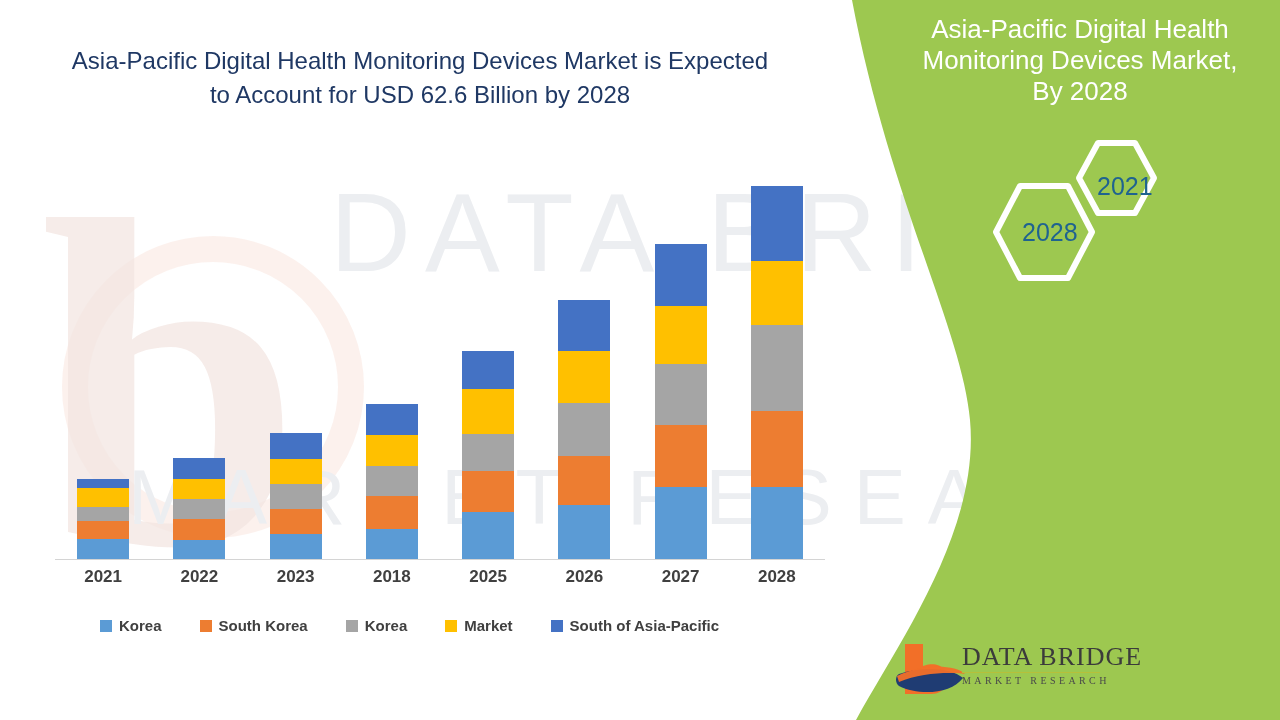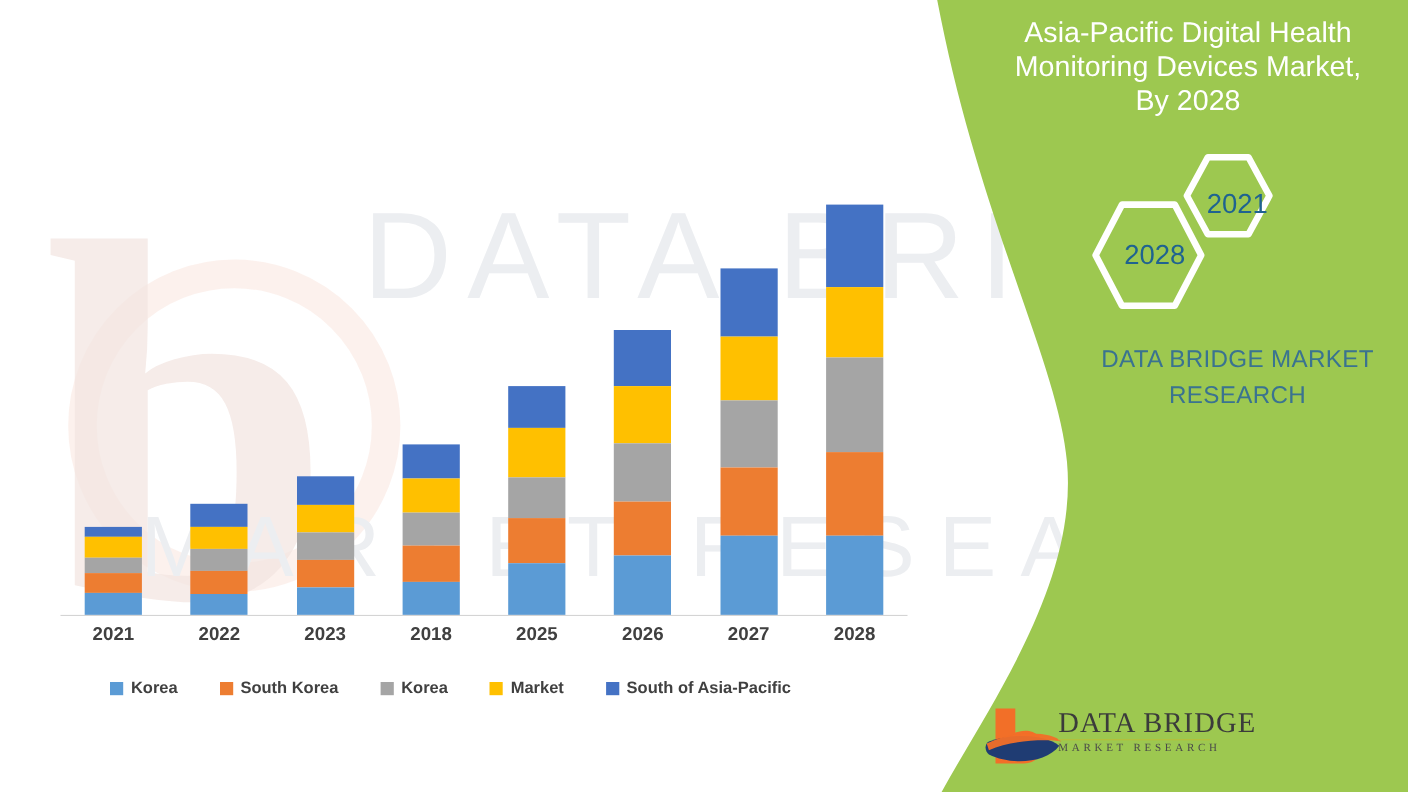--- a/index.html
+++ b/index.html
@@ -122,20 +122,21 @@
 
 <div id="canvas">
 
   <div class="wm-wrap">
     <div class="wm-ring"></div>
     <div class="wm-b">b</div>
     <div class="wm-top">DATA BRIDGE</div>
     <div class="wm-bot">MARKET RESEARCH</div>
   </div>
 
+  <div class="chart-title">Asia-Pacific Digital Health Monitoring Devices Market is Expected to Account for USD 62.6 Billion by 2028</div>
 
   <div class="plot">
     <div class="bars" id="bars">
         <div class="bar">
           <div class="seg" title="Rest of Asia-Pacific 2021: 1.5" style="background: rgb(68, 114, 196); height: 8.9377px;"></div>
           <div class="seg" title="China 2021: 3.2" style="background: rgb(255, 192, 0); height: 19.0671px;"></div>
           <div class="seg" title="India 2021: 2.5" style="background: rgb(165, 165, 165); height: 14.8962px;"></div>
           <div class="seg" title="South Korea 2021: 2.9" style="background: rgb(237, 125, 49); height: 17.2796px;"></div>
           <div class="seg" title="Japan 2021: 3.4" style="background: rgb(91, 155, 213); height: 20.2588px;"></div>
         </div>
@@ -236,21 +237,20 @@
       <path d="M 268 143 L 305 143 L 324 178 L 305 213 L 268 213 L 249 178 Z" fill="none" stroke="#ffffff" stroke-width="6" stroke-linejoin="round"></path>
 
       <path d="M 190 186 L 238 186 L 262 232 L 238 278 L 190 278 L 166 232 Z" fill="none" stroke="#ffffff" stroke-width="6" stroke-linejoin="round"></path>
     </svg>
 
   </div>
 
   <div class="panel-title">Asia-Pacific Digital Health Monitoring Devices Market, By 2028</div>
   <div class="hex-label hex-2021">2021</div>
   <div class="hex-label hex-2028">2028</div>
-  <div class="panel-brand">DATA BRIDGE MARKET RESEARCH</div>
 
   <svg class="logo" viewBox="0 0 215 62">
     <path d="M12 6 L30 6 L30 28 C30 28 44 22 52 32 C60 42 52 56 38 56 L12 56 L12 44 L36 44 C42 44 44 40 42 36 C40 32 34 32 30 35 L30 56 L12 56 Z" fill="#F26F28"></path>
     <path d="M6 36 C30 28 58 30 70 40 C58 56 26 58 6 48 C2 45 2 38 6 36 Z" fill="#1F3C73"></path>
     <path d="M4 38 C28 26 62 26 72 36 C60 34 28 34 6 44 Z" fill="#F26F28" opacity="0.95"></path>
   </svg>
   <div class="logo-text">
     <div class="logo-main">DATA BRIDGE</div>
     <div class="logo-rule"></div>
     <div class="logo-sub">MARKET RESEARCH</div>

